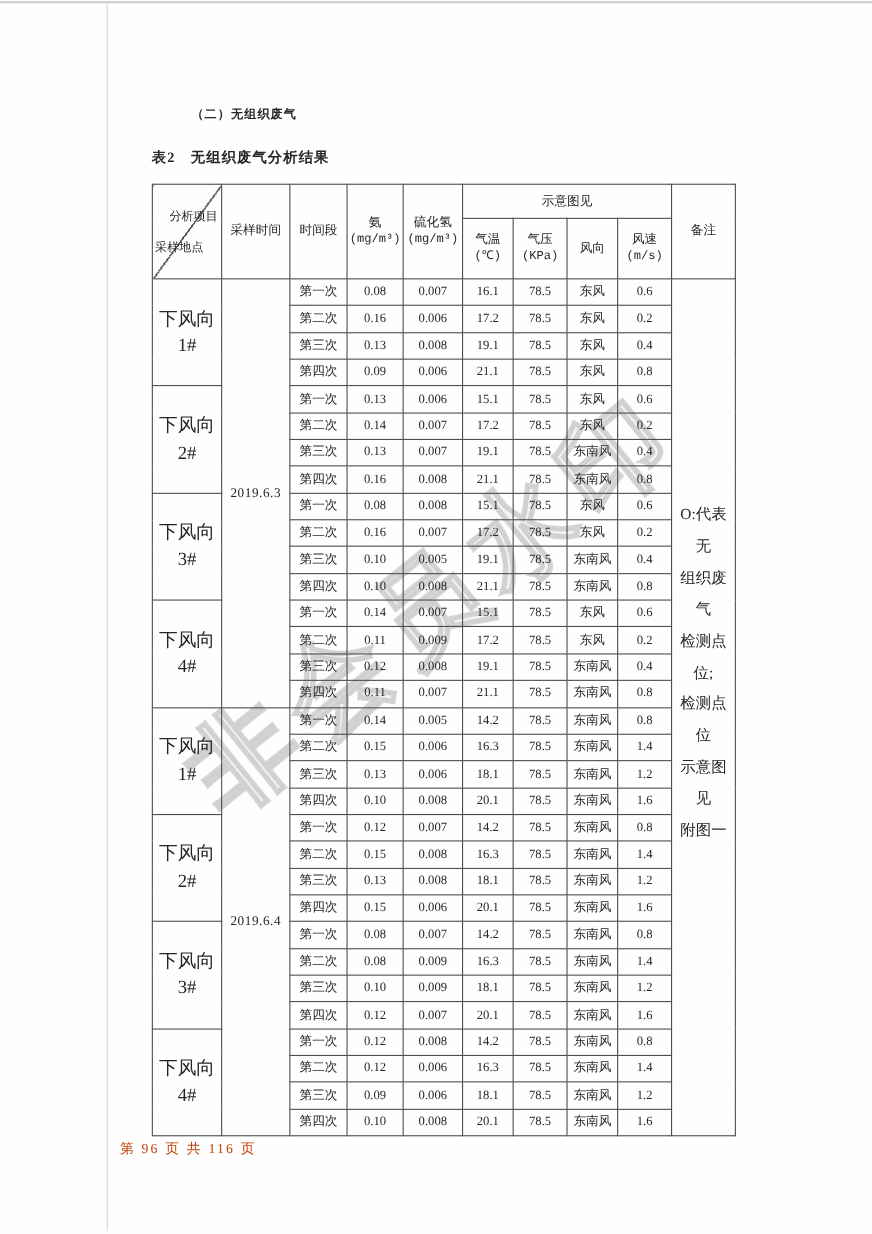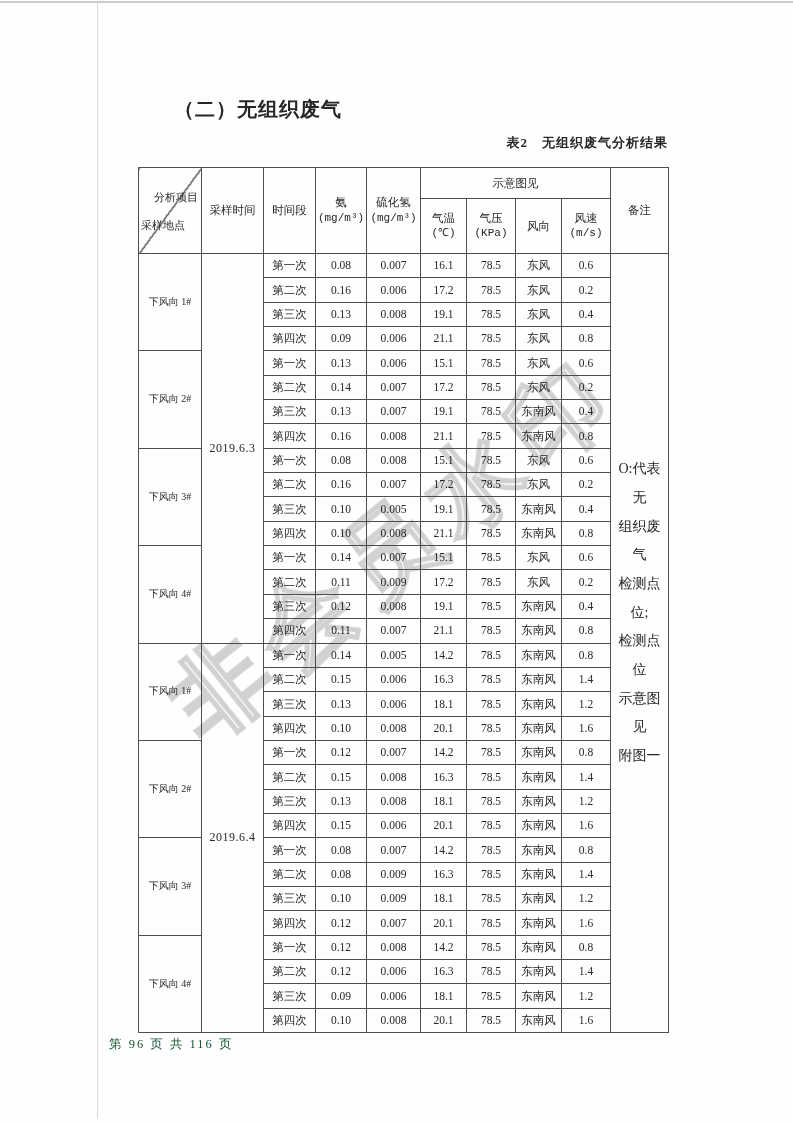--- a/index.html
+++ b/index.html
@@ -21,25 +21,25 @@
     display:flex; align-items:center; justify-content:center;
     transform:rotate(-39deg);
     font-size:96px; letter-spacing:12px; font-weight:bold;
     color:rgba(200,200,200,0.20);
     -webkit-text-stroke:2px rgba(155,155,155,0.38);
     pointer-events:none; white-space:nowrap;
   }
 
   .section-heading {
     position:absolute; left:174px; top:96px;
-    font-size:20px; font-weight:bold; letter-spacing:1px;
+    font-size:11px; font-weight:bold; letter-spacing:1px;
   }
   .table-title {
     position:absolute; left:138px; top:134px; width:530px;
-    text-align:right; font-size:13px; font-weight:600; letter-spacing:1px;
+    text-align:left; font-size:13px; font-weight:600; letter-spacing:1px;
   }
 
   table.analysis-table {
     position:absolute; left:138px; top:167px; width:530px;
     border-collapse:collapse; table-layout:fixed;
   }
   .analysis-table th, .analysis-table td {
     border:1px solid #4d4d4d;
     text-align:center; vertical-align:middle;
     font-weight:normal;
@@ -59,25 +59,25 @@
       #4d4d4d calc(50% + 0.7px), transparent calc(50% + 0.7px));
   }
   th.corner .corner-top    { position:absolute; top:23px;  right:3px; font-size:11px;font-family:Liberation Mono, monospace; }
   th.corner .corner-bottom { position:absolute; bottom:19px; left:2px; font-size:11px; }
 
   td.remark {
     white-space:pre-line; font-size:14px; line-height:2.05;
     vertical-align:middle; padding-bottom:60px;
   }
   td.date-cell { font-size:12px; letter-spacing:0.5px;margin-left:32px; }
-  td.location-cell { font-size:10px;margin-left:40px; }
+  td.location-cell { font-size:17px;margin-left:40px; }
 
   .footer {
     position:absolute; left:109px; top:1036px;
-    font-size:12.5px; letter-spacing:2px; color:#14532d;
+    font-size:12.5px; letter-spacing:2px; color:#c2410c;
   }
 </style>
 </head>
 <body>
 
 <div class="page">
   <div class="frame-top"></div>
   <div class="frame-left"></div>
 
   <div class="watermark">非会员水印</div>

